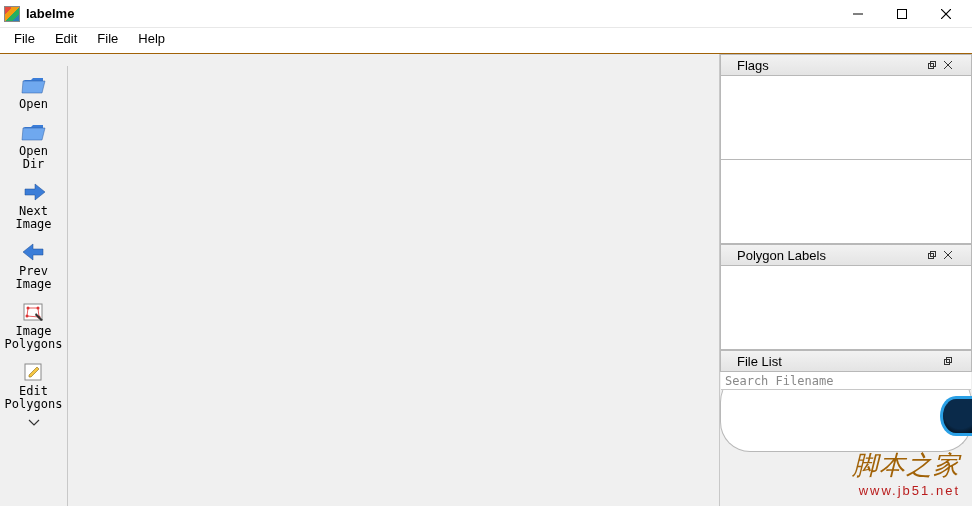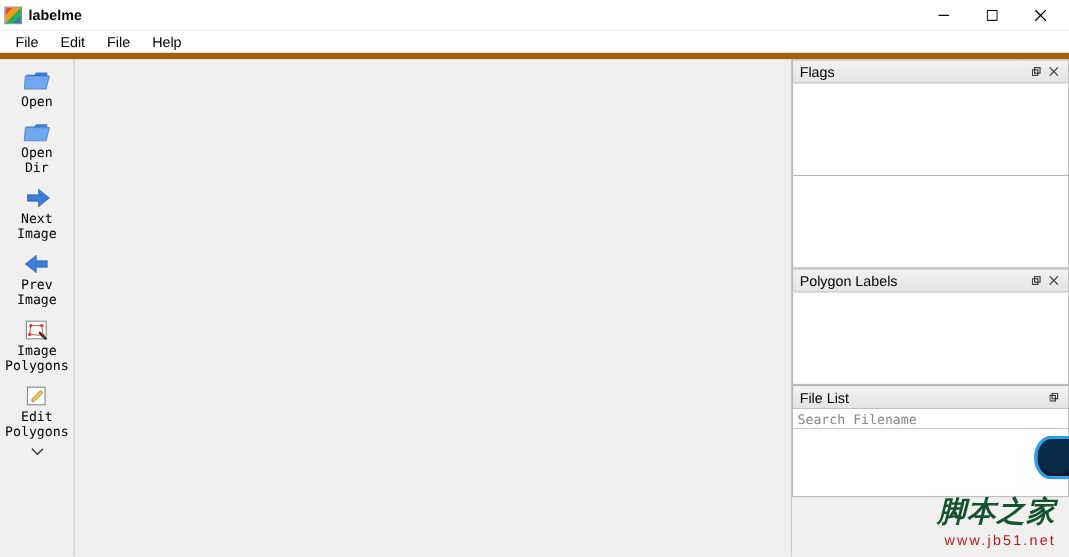--- a/index.html
+++ b/index.html
@@ -2,42 +2,42 @@
 <html><head>
 <meta charset="utf-8">
 <style>
 * { margin: 0; padding: 0; box-sizing: border-box; }
 body { font-family: "Microsoft YaHei", "Segoe UI", Tahoma, sans-serif; font-size: 12px; background: #f0f0f0; overflow: hidden; width: 972px; height: 506px; position: relative; }
 .titlebar { height: 28px; background: #fff; display: flex; align-items: center; padding: 0 4px; border-bottom: 1px solid #e8e8e8; }
 .titlebar .app-icon { width: 16px; height: 16px; margin-right: 6px; background: linear-gradient(135deg,#e74c3c 0 25%,#f39c12 25% 50%,#27ae60 50% 75%,#2980b9 75%); border:1px solid #888; }
 .titlebar .title { flex:1; font-size:13px;font-weight:bold; }
 .win-controls { display:flex; }
 .win-btn { width:44px; height:28px; display:flex; align-items:center; justify-content:center; font-size:13px; cursor:default; }
-.menubar { height:26px; background:#fff; display:flex; padding:0 4px; border-bottom:6px solid #a16207; }
+.menubar { height:26px; background:#fff; display:flex; padding:0 4px; border-bottom:1px solid #a16207; }
 .menu-item { padding:3px 10px; font-size:13px; }
 .main { display:flex; height:calc(506px - 28px - 26px); }
-.toolbar { width:68px; background:#f0f0f0; border-right:1px solid #c8c8c8; display:flex; flex-direction:column; align-items:center; overflow:hidden; }
+.toolbar { width:68px; background:#f0f0f0; border-right:1px solid #c8c8c8; display:flex; flex-direction:column; align-items:center; overflow:hidden;margin-top:12px; }
 .tool-btn { width:64px; display:flex; flex-direction:column; align-items:center; padding:4px 0 2px; margin-top:4px; font-family: "SimSun", "NSimSun", monospace; font-size:12px; line-height:13px; text-align:center; cursor:default; }
 .tool-btn.disabled { color:#8a8a8a; }
 .tool-btn .ticon { width:26px; height:22px; margin-bottom:2px; }
 .tool-chevron { margin-top:6px; color:#333; font-size:10px; }
 .canvas { flex:1; background:#f0f0f0; border-right:1px solid #c8c8c8; position:relative; }
 .right-panels { width:252px; display:flex; flex-direction:column; background:#f0f0f0; }
-.panel-hdr { height:22px; background:linear-gradient(#f2f2f2,#e4e4e4); border:1px solid #b8b8b8; display:flex; align-items:center; padding:0 6px; font-size:13px; }
+.panel-hdr { height:22px; background:linear-gradient(#f2f2f2,#e4e4e4); border:1px solid #b8b8b8; display:flex; align-items:center; padding:0 16px; font-size:13px; }
 .panel-hdr .hdr-title { flex:1; }
 .panel-hdr .hdr-btn { width:14px; height:14px; margin-left:2px; display:flex; align-items:center; justify-content:center; font-size:10px; color:#333; }
 .panel-body { background:#fff; border:1px solid #b8b8b8; border-top:none; }
 .panel-flags .panel-body { height:84px; }
 .panel-labellist .panel-body { height:84px; }
 .panel-polylabels .panel-body { height:84px; }
-.panel-filelist .panel-body { height:80px; display:flex; flex-direction:column; }
+.panel-filelist .panel-body { height:80px; display:flex; flex-direction:column;border-radius:30px; }
 .search-input { width:100%; height:18px; border:none; border-bottom:1px solid #c8c8c8; padding:0 4px; font-family:"SimSun",monospace; font-size:12px; background:#fff; outline:none; }
 .search-input::placeholder { color:#888; }
 .watermark { position:absolute; right:12px; bottom:8px; text-align:right; pointer-events:none; }
-.watermark .l1 { font-size:26px; font-weight:bold; color:#14532d; font-style:italic; letter-spacing:1px; }
+.watermark .l1 { font-size:26px; font-weight:normal; color:#a16207; font-style:italic; letter-spacing:1px; }
 .watermark .l2 { font-size:13px; color:#b91c1c; letter-spacing:2px; }
 .bubble { position:absolute; right:0; top:396px; width:32px; height:40px; border-radius:50% 0 0 50%; background:radial-gradient(circle at 60% 40%,#0a2a4a 0 60%,#000 100%); border:3px solid #2aa0e6; border-right:none; }
 svg { display:block; }
 </style>
 </head>
 <body>
 
 <div class="titlebar">
   <div class="app-icon"></div>
   <div class="title">labelme</div>

